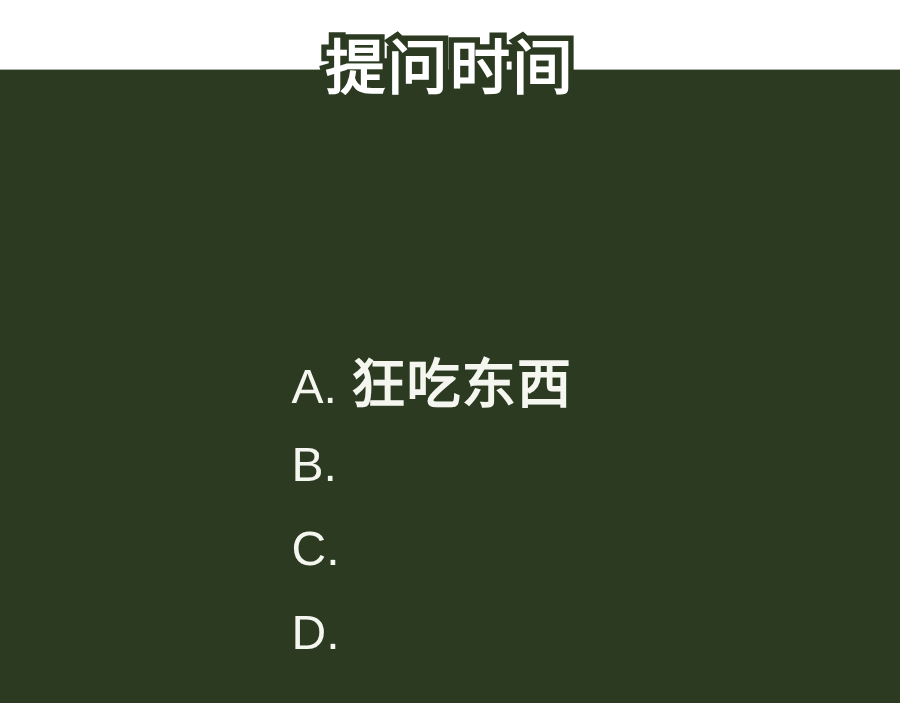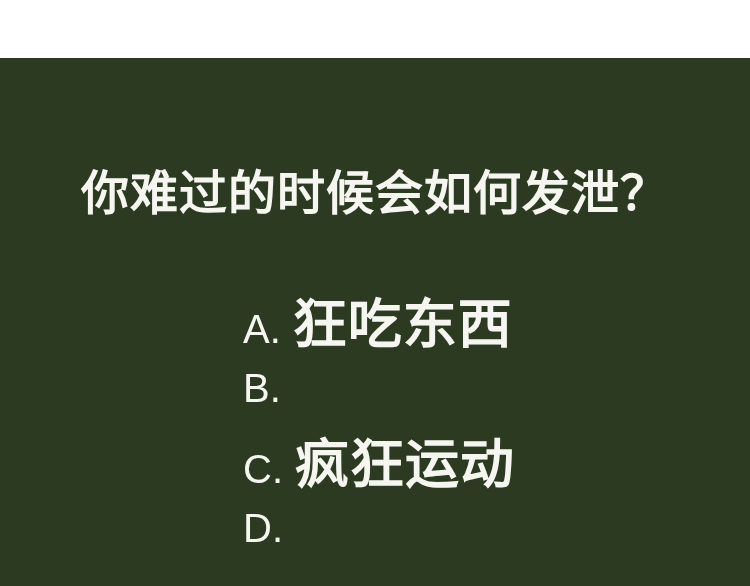--- a/index.html
+++ b/index.html
@@ -103,56 +103,55 @@
   }
   .option-letter {
     font-family: "Liberation Sans", "DejaVu Sans", sans-serif;
     font-size: 40px;
     font-weight: 400;
     color: #f4f6ef;
     line-height: 1;
     margin-right: 12px;
   }
   .option-label {
-    font-family: Liberation Serif, serif;
-    font-size: 54px;
+    font-family: Liberation Sans, sans-serif;
+    font-size: 45px;
     font-weight: 700;
     color: #f4f6ef;
     line-height: 1;
     letter-spacing: 1px;
     text-align: right;
   }
 </style>
 </head>
 <body>
 
 <div class="poster">
 
   <div class="top-white-band"></div>
   <div class="green-panel"></div>
 
+  <div class="banner-title">
+    <span class="banner-title-text">提问时间</span>
+  </div>
 
-  <div class="question-row">
-    <span class="question-text">你难过的时候会如何发泄？</span>
-  </div>
 
   <div class="options">
 
     <div class="option-row">
       <span class="option-letter">A.</span>
       <span class="option-label">狂吃东西</span>
     </div>
 
     <div class="option-row">
       <span class="option-letter">B.</span>
     </div>
 
     <div class="option-row">
       <span class="option-letter">C.</span>
-      <span class="option-label">疯狂运动</span>
     </div>
 
     <div class="option-row">
       <span class="option-letter">D.</span>
     </div>
 
   </div>
 
 </div>
 

